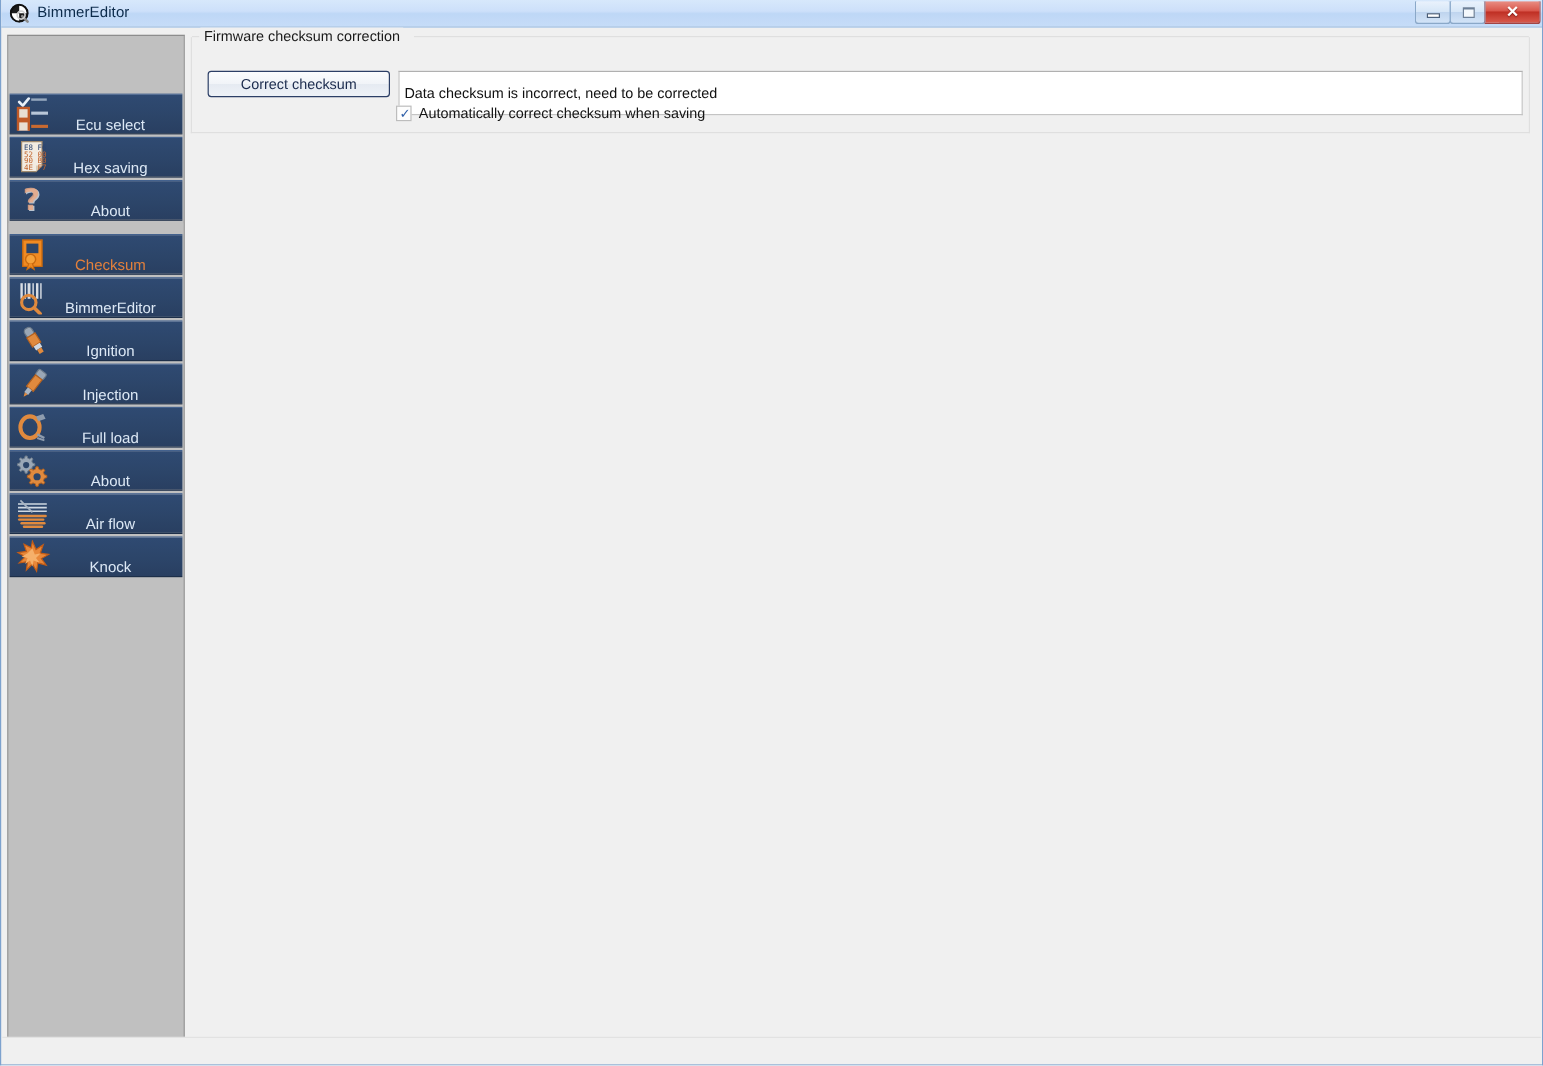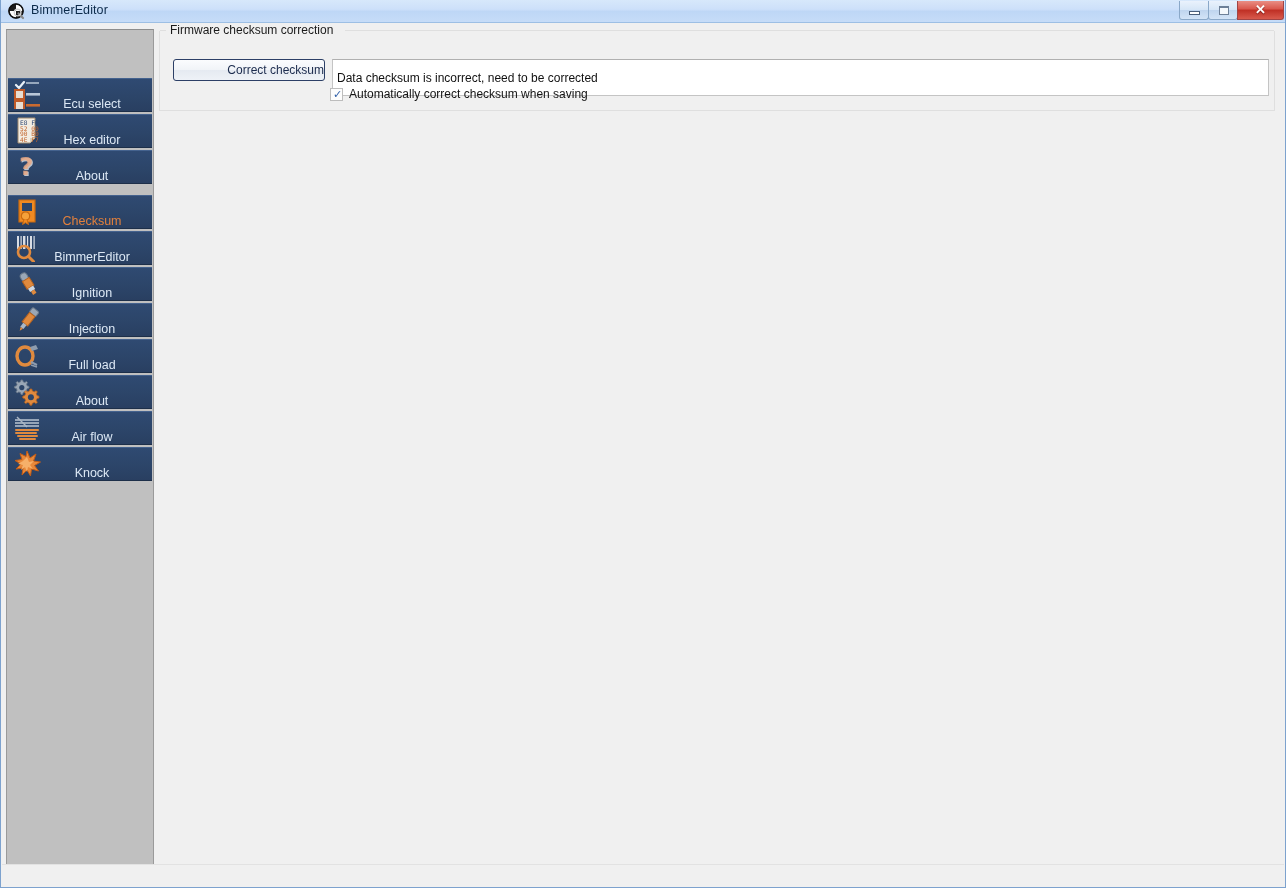--- a/index.html
+++ b/index.html
@@ -211,21 +211,21 @@
     width: 152px;
     height: 22px;
     box-sizing: border-box;
     border: 1px solid #2c3f66;
     border-radius: 3px;
     background: linear-gradient(to bottom, #fbfcfe 0%, #f1f4f8 48%, #e5eaf1 50%, #eef2f7 100%);
     color: #1b2b4d;
     font-size: 12px;
     font-family: "Liberation Sans", sans-serif;
     line-height: 20px;
-    text-align: right;
+    text-align: center;
     cursor: default;
     padding: 0;
   }
 
   .status-field {
     position: absolute;
     left: 172px;
     top: 28px;
     width: 937px;
     height: 37px;
@@ -338,21 +338,21 @@
         <span class="nav-icon">
           <svg width="30" height="28" viewBox="0 0 30 28">
             <path d="M5 1 h17 v20 l-5 5 h-12 z" fill="#f2ece2" stroke="#a08a6e" stroke-width="1"></path>
             <path d="M22 21 l-5 5 v-5 z" fill="#d9cdb8"></path>
             <text x="7" y="8" font-size="6.2" fill="#2b4470" font-family="DejaVu Sans Mono, monospace">E8 F6</text>
             <text x="7" y="13.5" font-size="6.2" fill="#c2642c" font-family="DejaVu Sans Mono, monospace">52 00</text>
             <text x="7" y="19" font-size="6.2" fill="#c2642c" font-family="DejaVu Sans Mono, monospace">90 B0</text>
             <text x="7" y="24.5" font-size="6.2" fill="#c2642c" font-family="DejaVu Sans Mono, monospace">4E F7</text>
           </svg>
         </span>
-        <span class="nav-label">Hex editor</span>
+        <span class="nav-label">Hex saving</span>
       </div>
 
       <div class="nav-item">
         <span class="nav-icon">
           <svg width="30" height="28" viewBox="0 0 30 28">
             <text x="7" y="23" font-size="25" font-weight="bold" fill="#b9c3cf" font-family="DejaVu Sans, sans-serif">?</text>
             <text x="6" y="22" font-size="25" font-weight="bold" fill="#e9a985" font-family="DejaVu Sans, sans-serif" opacity="0.85">?</text>
           </svg>
         </span>
         <span class="nav-label">About</span>

